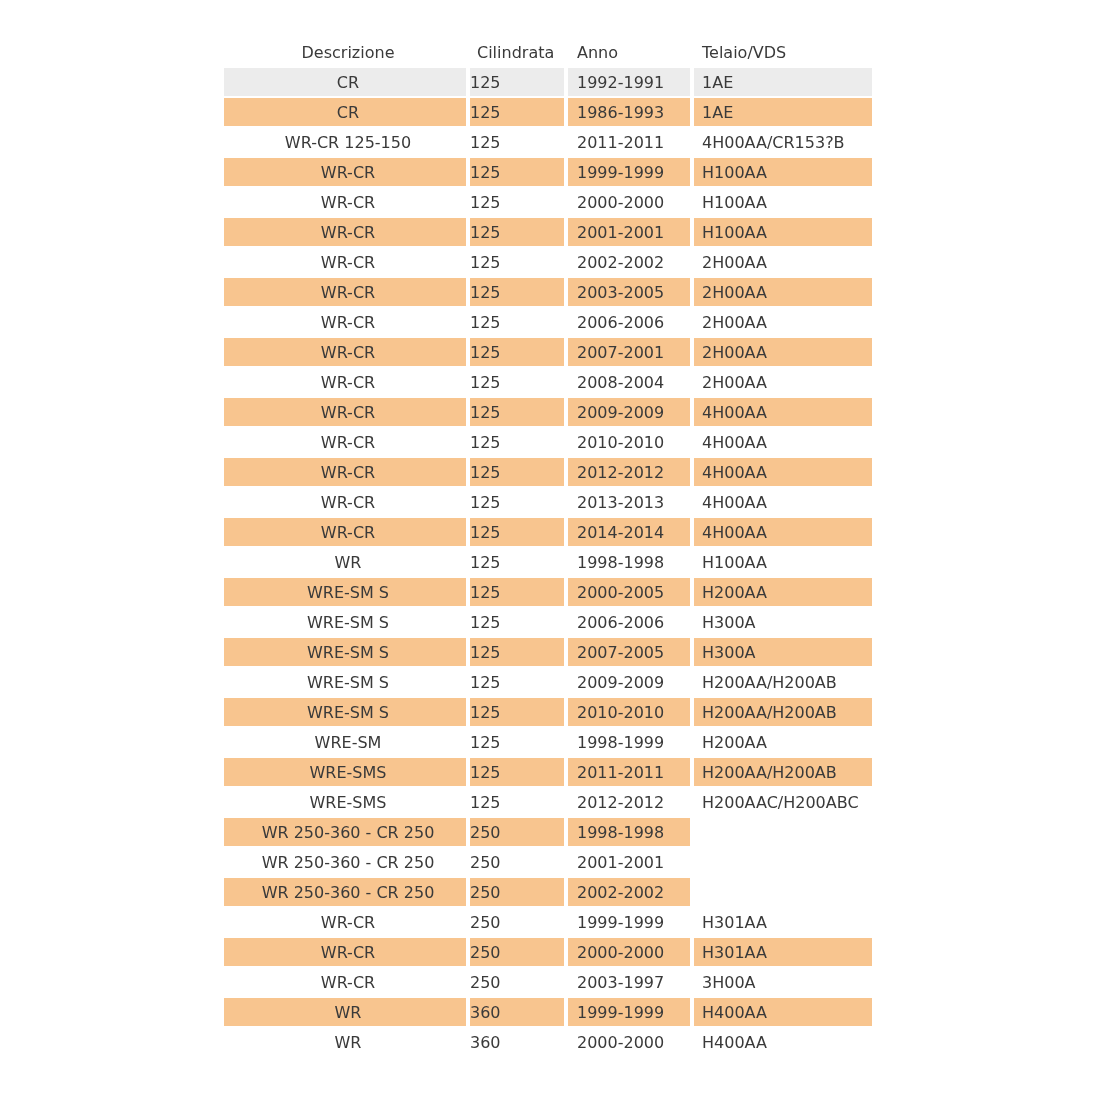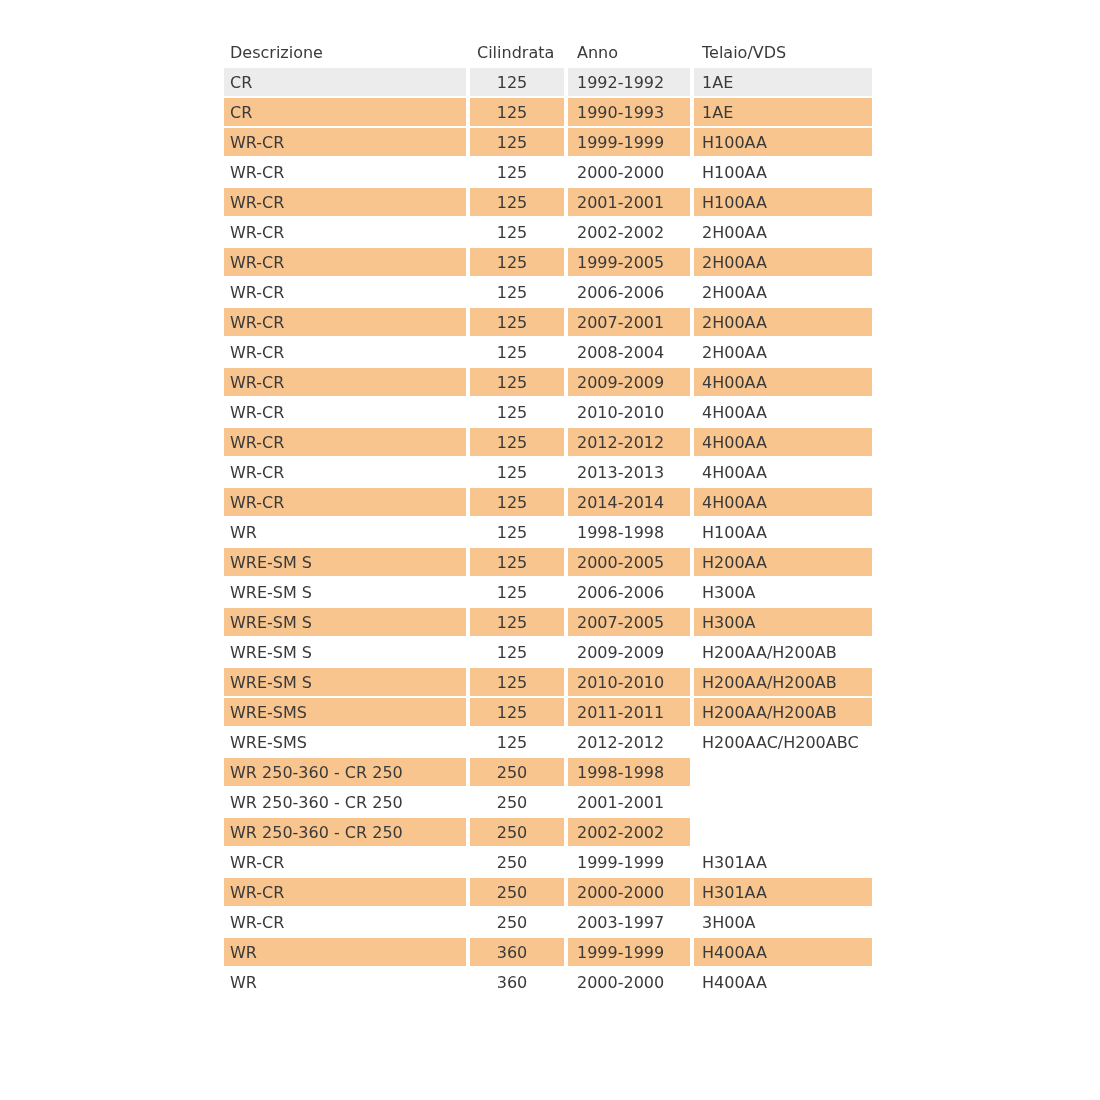--- a/index.html
+++ b/index.html
@@ -31,23 +31,23 @@
     height: 28px;
     padding: 0 0 0 8px;
     position: relative;
     white-space: nowrap;
     overflow: hidden;
     font-weight: normal;
     text-align: left;
     vertical-align: middle;
     background: #ffffff;
   }
-  th:first-child, td:first-child { padding-left: 6px; }
+  th:first-child, td:first-child { padding-left: 6px; text-align: center; }
   th:nth-child(2) { padding-left: 7px; }
-  td:nth-child(2) { text-align: center; padding-left: 0; padding-right: 10px; }
+  td:nth-child(2) { text-align: left; padding-left: 0; padding-right: 10px; }
   th:nth-child(3), td:nth-child(3) { padding-left: 9px; }
 
   
   th:not(:first-child)::before,
   td:not(:first-child)::before {
     content: "";
     position: absolute;
     left: -2px;
     top: -2px;
     bottom: -2px;
@@ -78,29 +78,35 @@
         <th>Descrizione</th>
         <th>Cilindrata</th>
         <th>Anno</th>
         <th>Telaio/VDS</th>
       </tr>
     </thead>
     <tbody>
         <tr class="selected">
           <td>CR</td>
           <td>125</td>
-          <td>1992-1992</td>
+          <td>1992-1991</td>
           <td>1AE</td>
         </tr>
         <tr class="highlight">
           <td>CR</td>
           <td>125</td>
-          <td>1990-1993</td>
+          <td>1986-1993</td>
           <td>1AE</td>
         </tr>
+        <tr class="normal">
+          <td>WR-CR 125-150</td>
+          <td>125</td>
+          <td>2011-2011</td>
+          <td>4H00AA/CR153?B</td>
+        </tr>
         <tr class="highlight">
           <td>WR-CR</td>
           <td>125</td>
           <td>1999-1999</td>
           <td>H100AA</td>
         </tr>
         <tr class="normal">
           <td>WR-CR</td>
           <td>125</td>
           <td>2000-2000</td>
@@ -114,21 +120,21 @@
         </tr>
         <tr class="normal">
           <td>WR-CR</td>
           <td>125</td>
           <td>2002-2002</td>
           <td>2H00AA</td>
         </tr>
         <tr class="highlight">
           <td>WR-CR</td>
           <td>125</td>
-          <td>1999-2005</td>
+          <td>2003-2005</td>
           <td>2H00AA</td>
         </tr>
         <tr class="normal">
           <td>WR-CR</td>
           <td>125</td>
           <td>2006-2006</td>
           <td>2H00AA</td>
         </tr>
         <tr class="highlight">
           <td>WR-CR</td>
@@ -200,20 +206,26 @@
           <td>WRE-SM S</td>
           <td>125</td>
           <td>2009-2009</td>
           <td>H200AA/H200AB</td>
         </tr>
         <tr class="highlight">
           <td>WRE-SM S</td>
           <td>125</td>
           <td>2010-2010</td>
           <td>H200AA/H200AB</td>
+        </tr>
+        <tr class="normal">
+          <td>WRE-SM</td>
+          <td>125</td>
+          <td>1998-1999</td>
+          <td>H200AA</td>
         </tr>
         <tr class="highlight">
           <td>WRE-SMS</td>
           <td>125</td>
           <td>2011-2011</td>
           <td>H200AA/H200AB</td>
         </tr>
         <tr class="normal">
           <td>WRE-SMS</td>
           <td>125</td>

